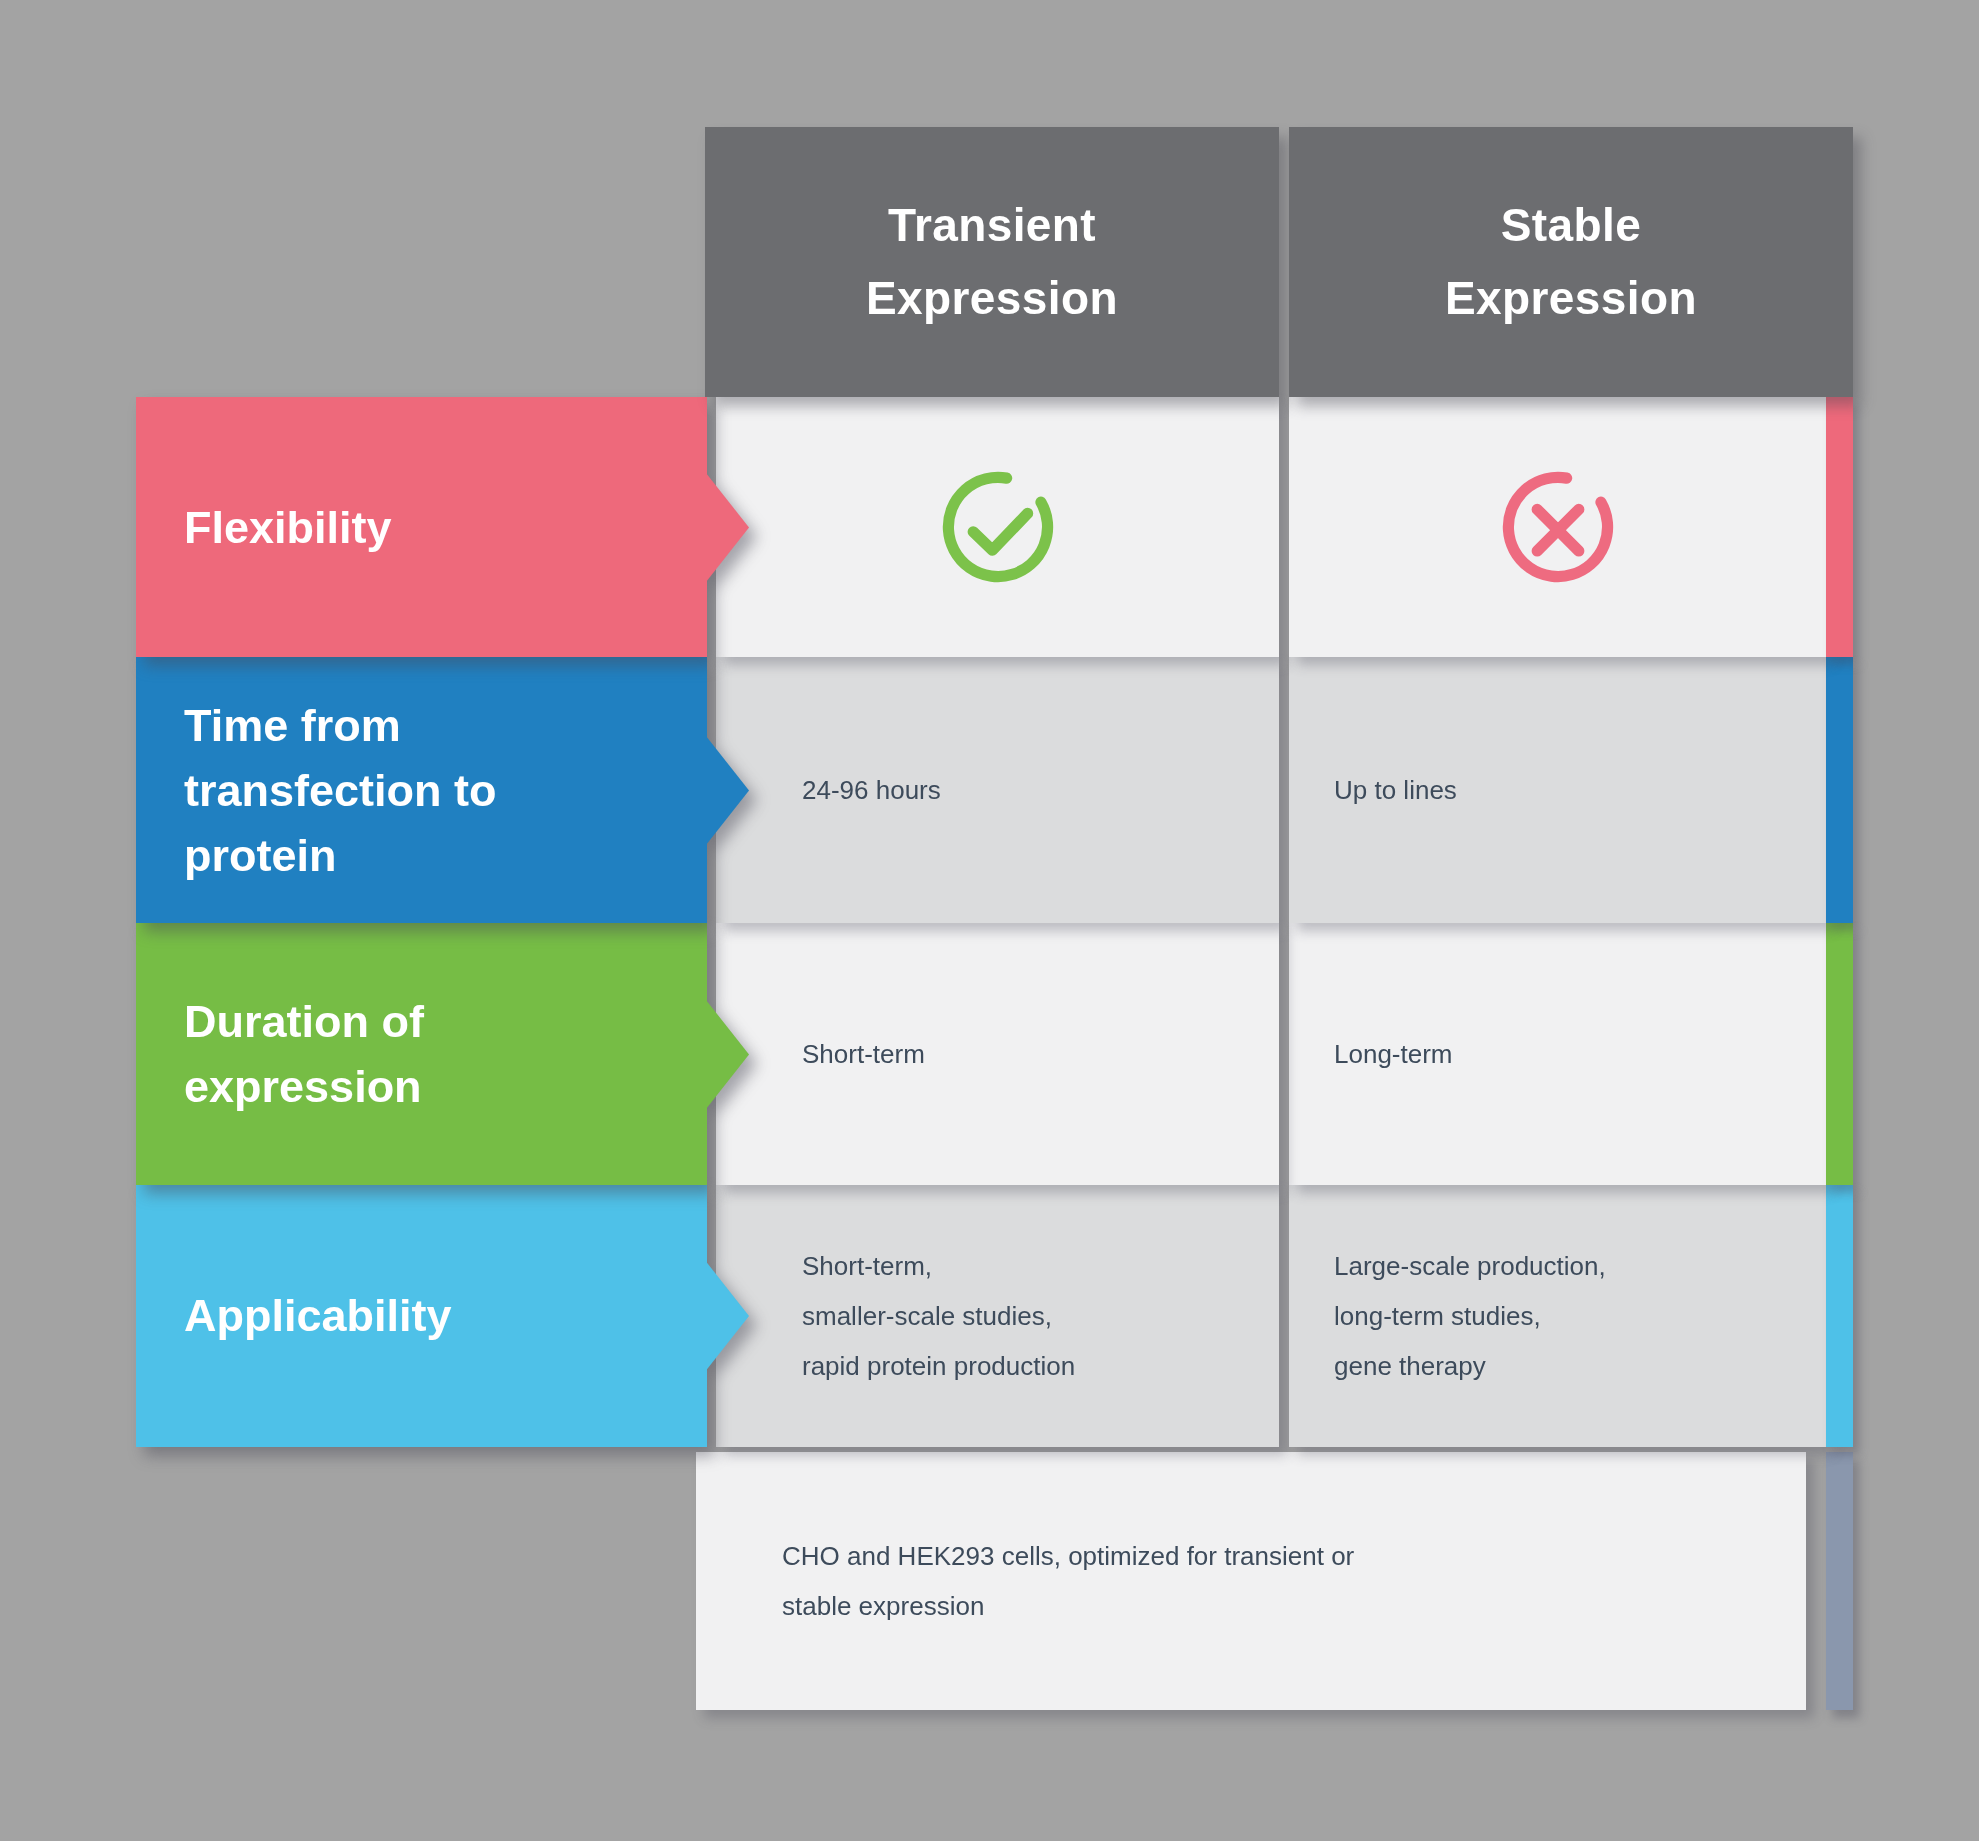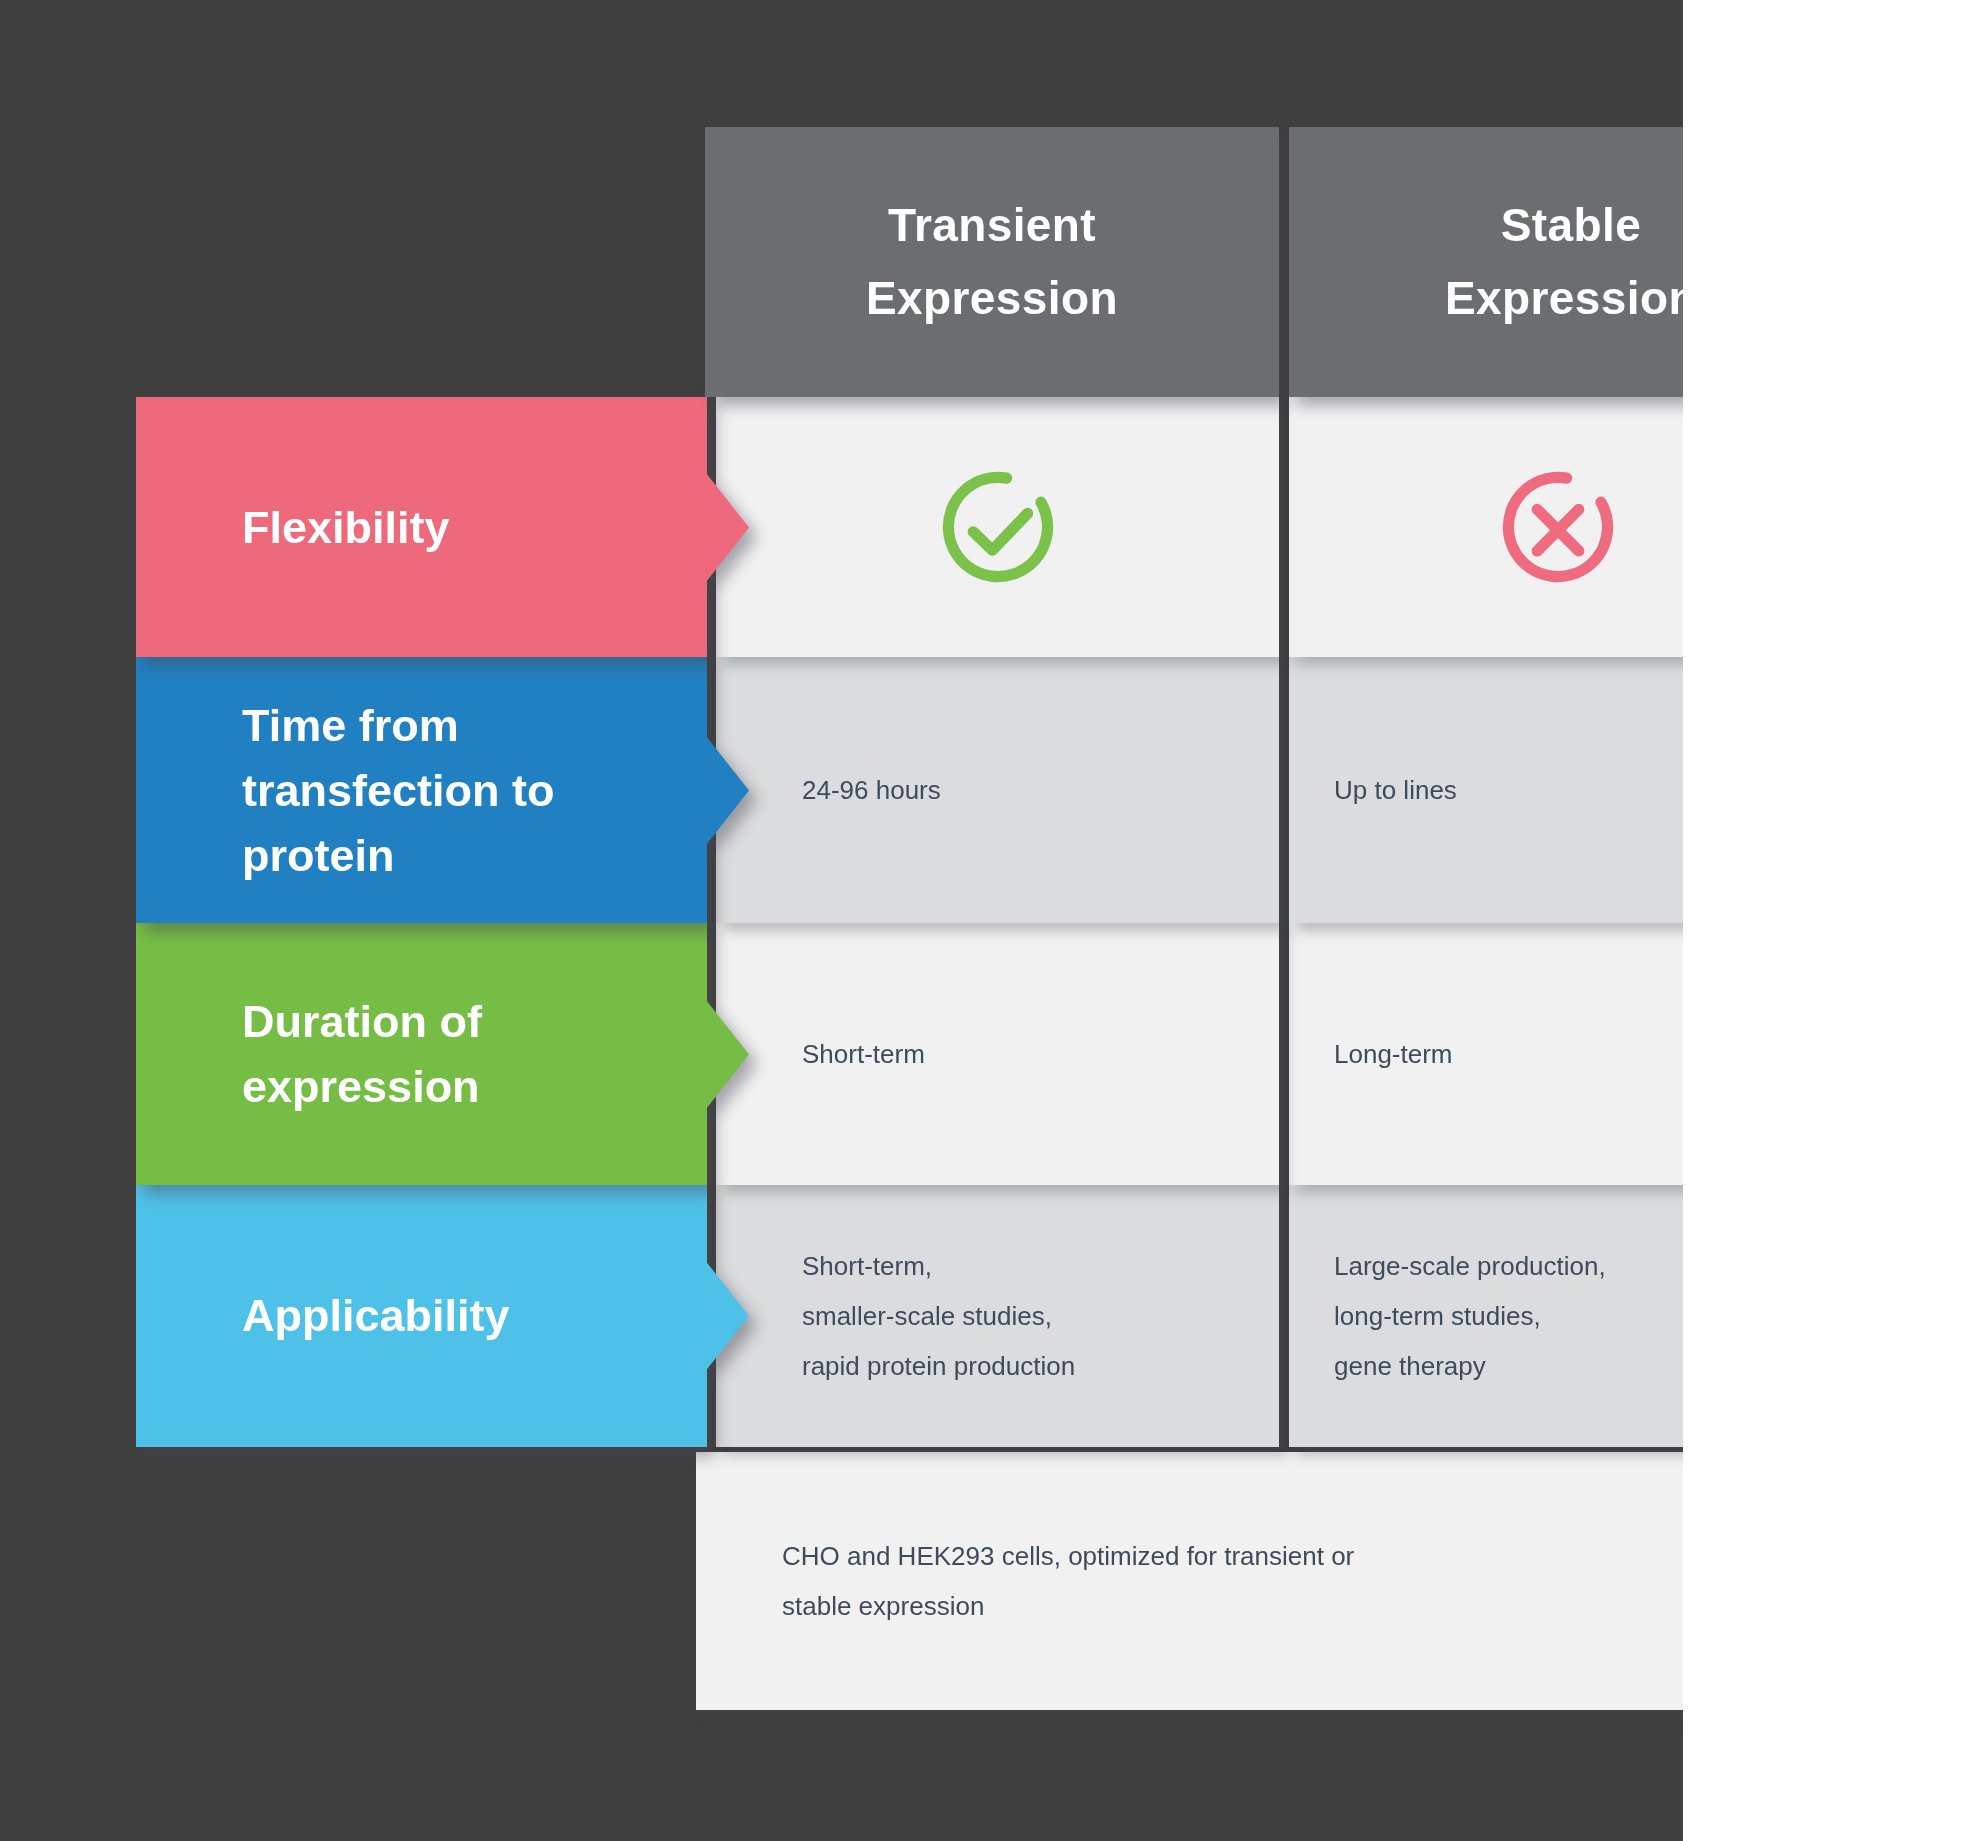--- a/index.html
+++ b/index.html
@@ -1,17 +1,17 @@
 <!DOCTYPE html>
 <html style="font-size:12.8px"><head>
 <meta charset="utf-8">
 <style>
   html,body{margin:0;padding:0;background:#ffffff;}
   .stage{
-    position:relative;width:1683px;height:1841px;background:#404040;
+    position:relative;width:1979px;height:1841px;background:#a3a3a3;
     font-family:"Liberation Sans",sans-serif;overflow:hidden;
   }
   .abs{position:absolute;}
   .pre{white-space:pre-line;}
 
   
   .hdr{
     background:#6c6d70;color:#ffffff;z-index:80;
     display:flex;align-items:center;justify-content:center;text-align:center;
     font-size:46px;line-height:73px;font-weight:700;letter-spacing:0.4px;
@@ -19,21 +19,21 @@
   }
   .hdr1{left:705px;top:127px;width:574px;height:270px;}
   .hdr2{left:1289px;top:127px;width:564px;height:270px;}
 
   
   .labelwrap{left:136px;width:613px;filter:drop-shadow(8px 9.6px 7.2px rgba(70,70,85,0.45));}
   .labelblock{
     position:absolute;left:0;top:0;width:571px;height:100%;
     display:flex;align-items:center;
     color:#ffffff;font-size:45px;font-weight:700;line-height:65px;
-    padding-left:106px;box-sizing:border-box;
+    padding-left:48px;box-sizing:border-box;
   }
   .arrow{
     position:absolute;left:570px;top:50%;margin-top:-54px;
     width:43px;height:109px;
     clip-path:polygon(0 0,100% 50%,0 100%);
   }
 
   
   .cell{
     color:#3d4b5b;font-size:26px;line-height:50px;

